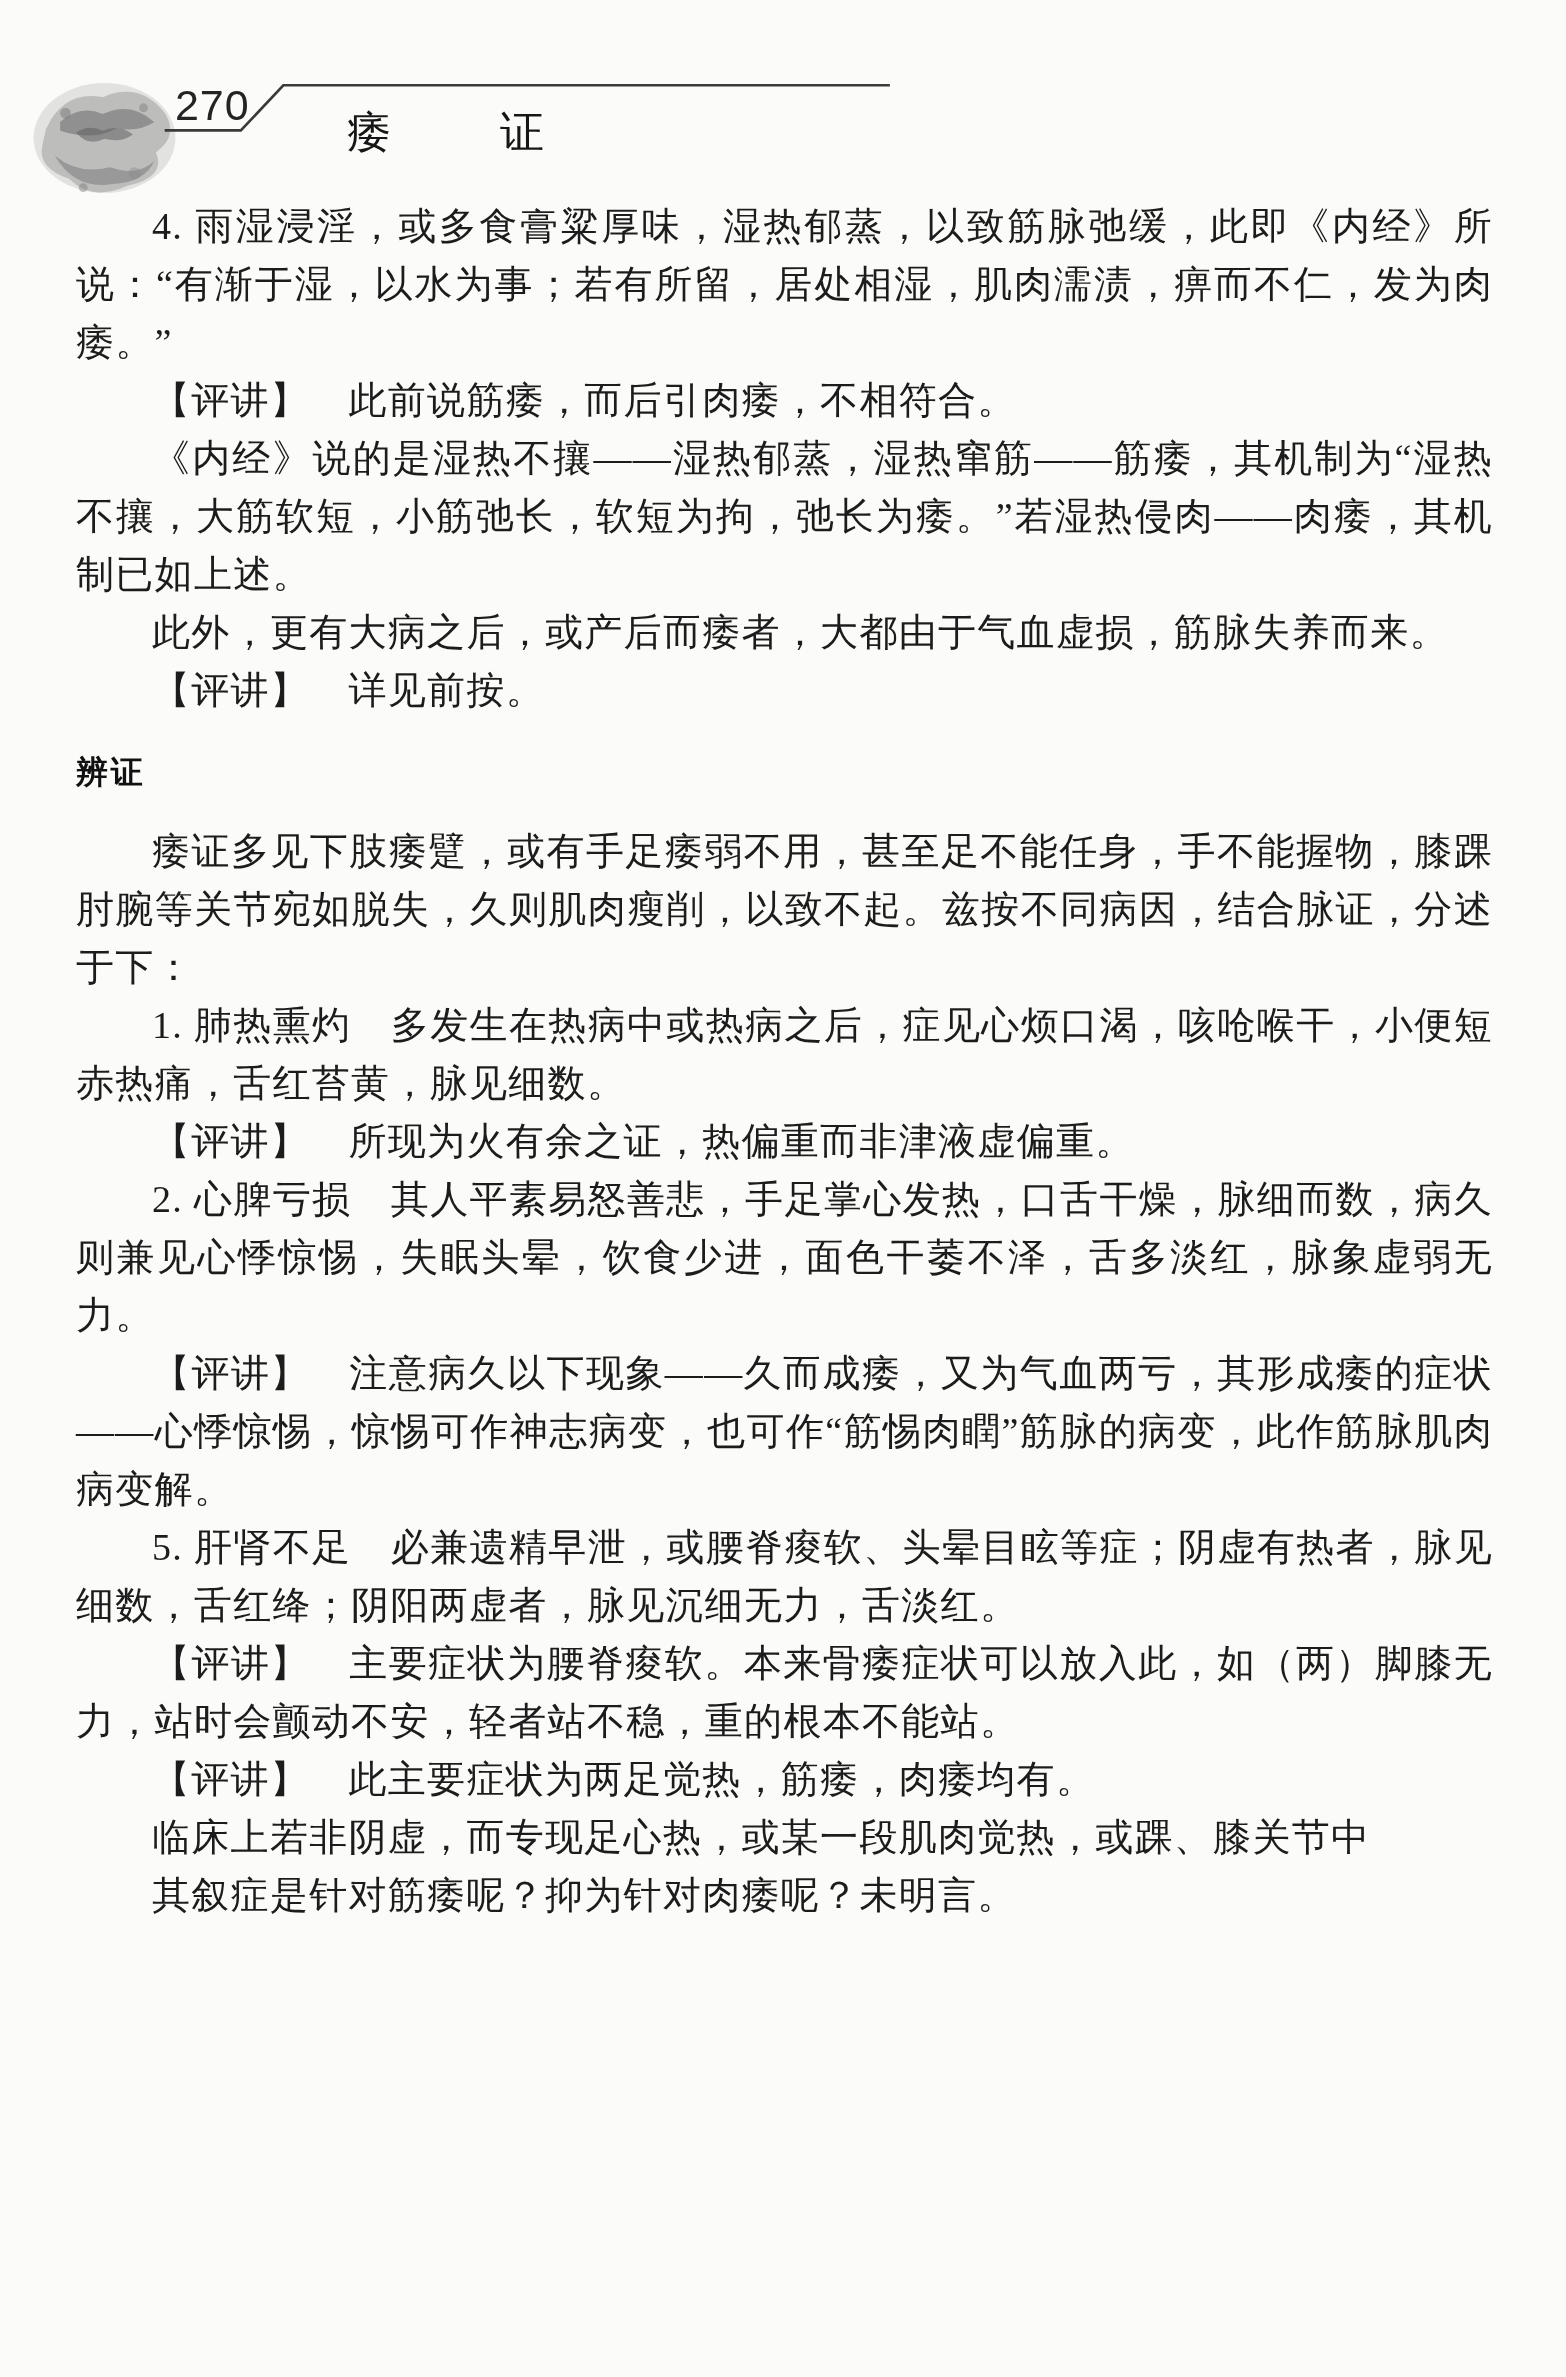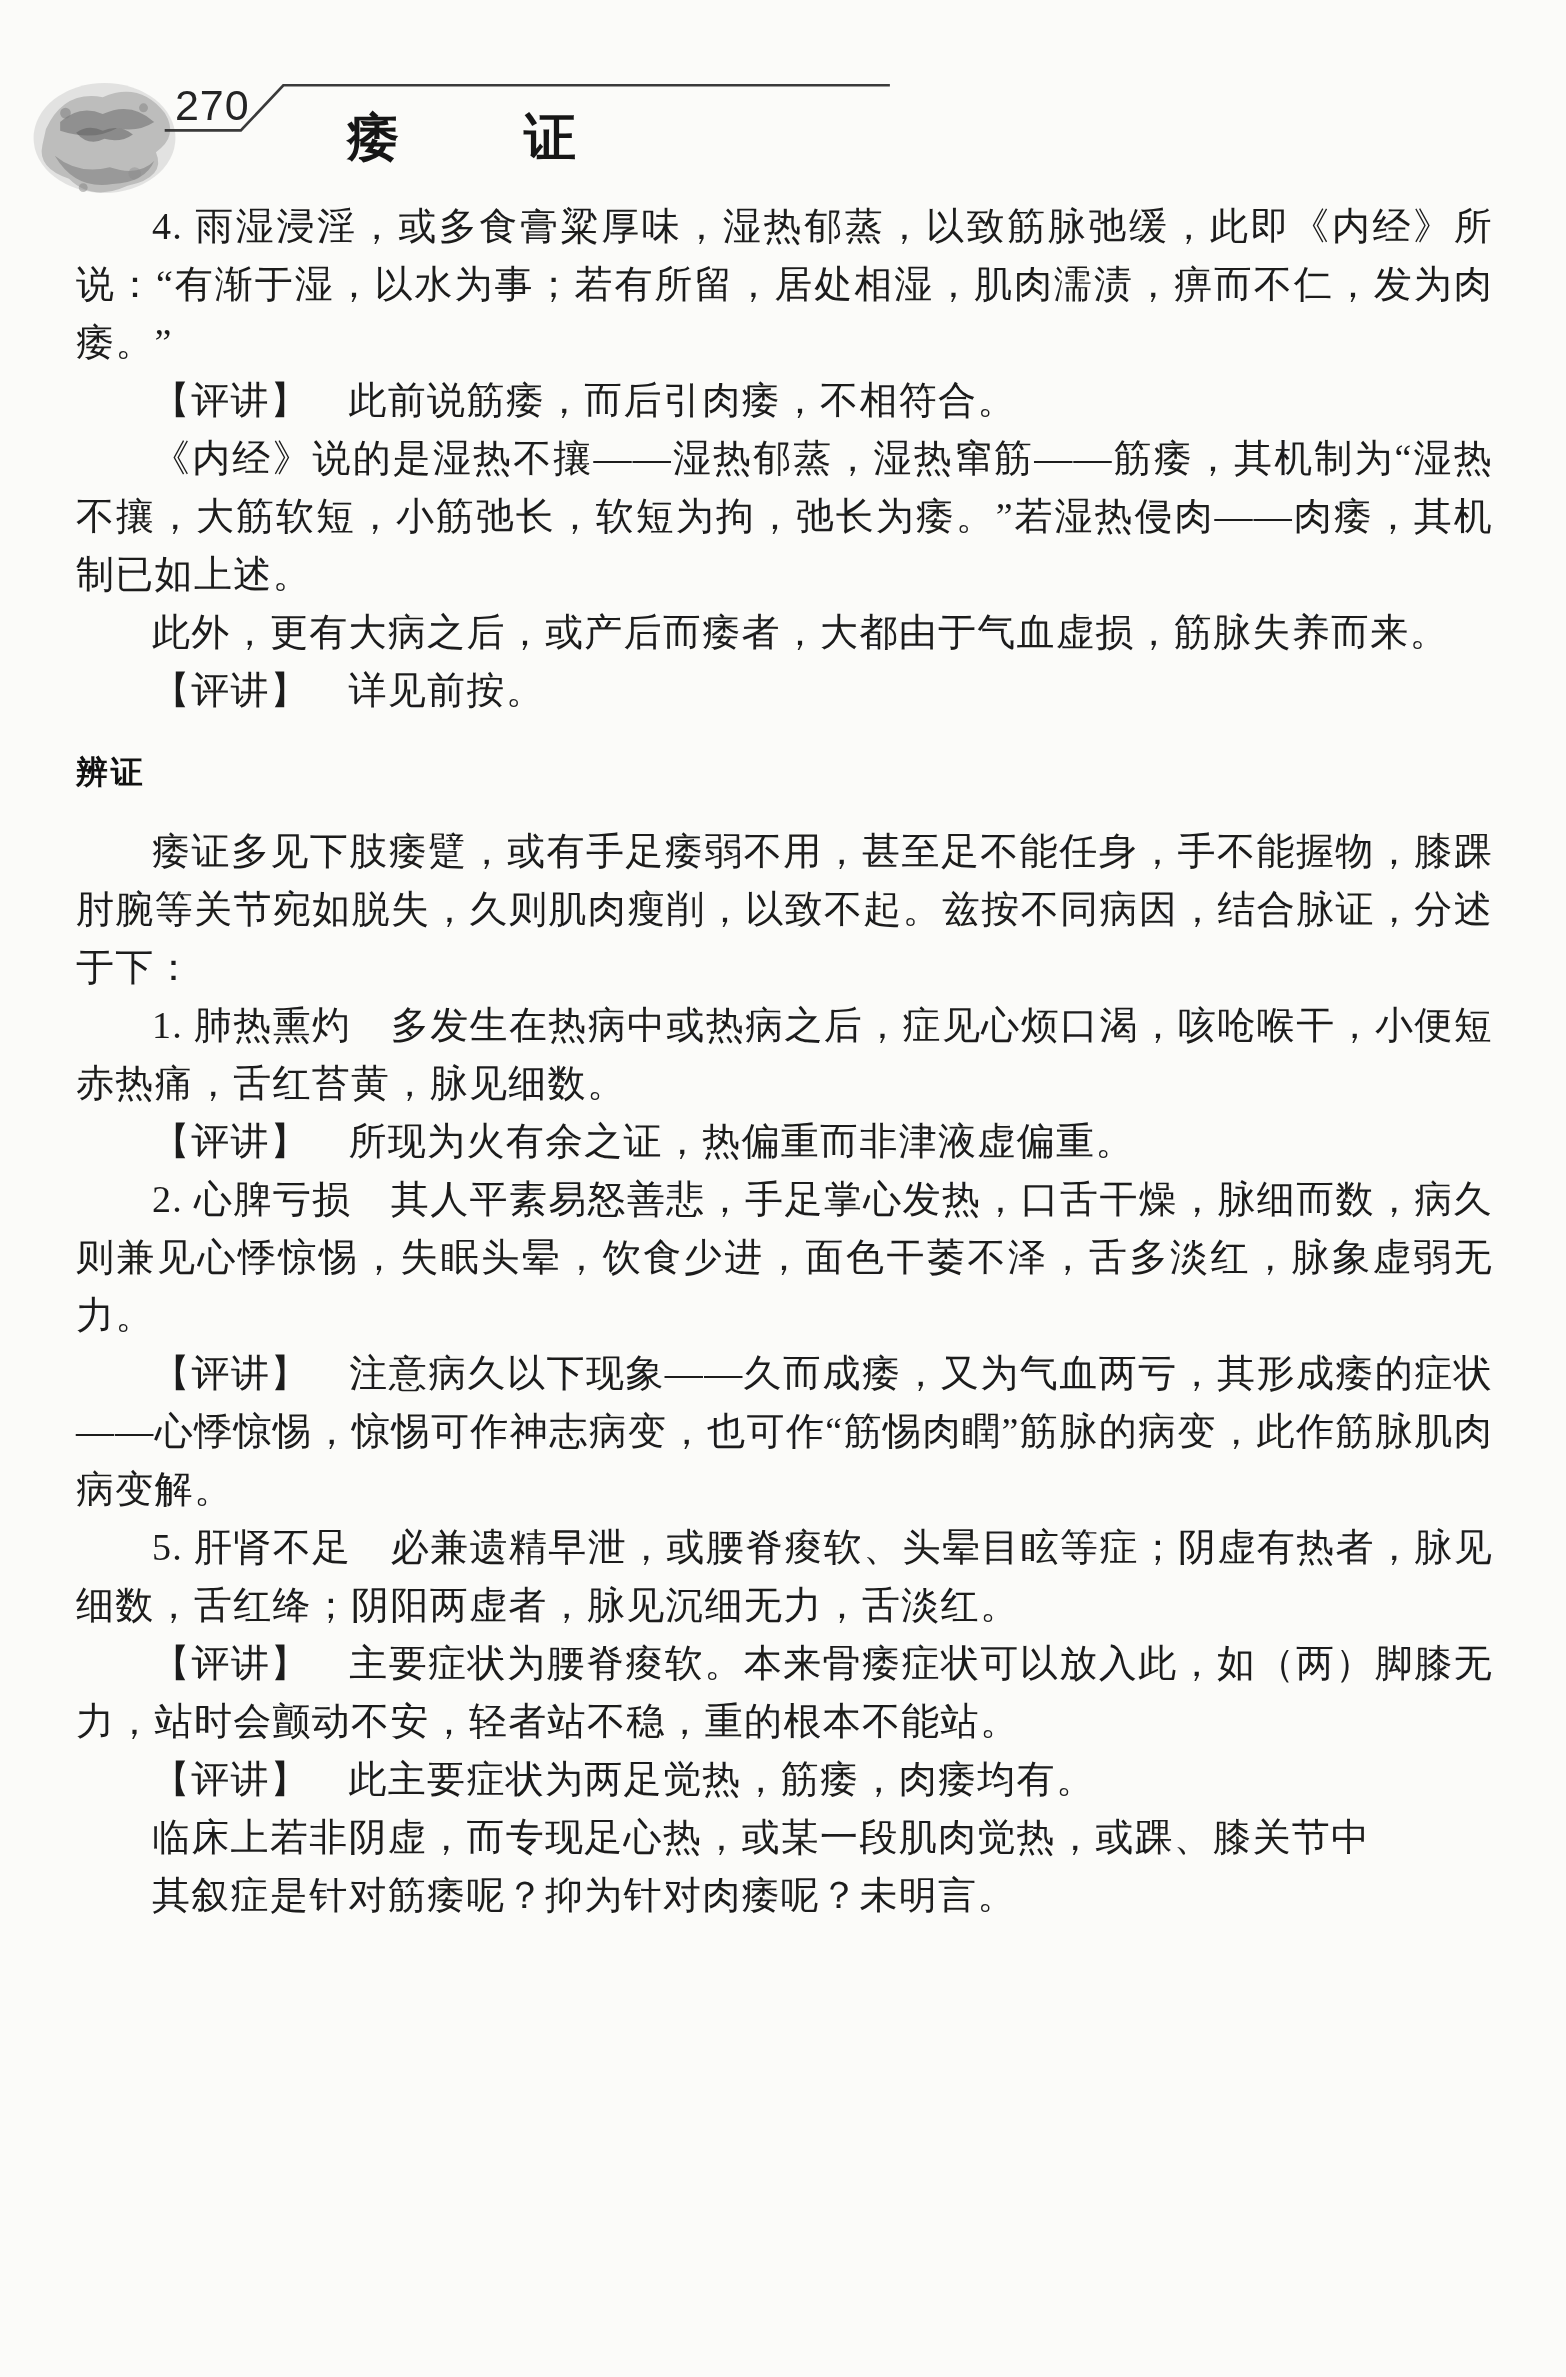--- a/index.html
+++ b/index.html
@@ -40,22 +40,22 @@
   }
   .header-rule {
     position: absolute;
     left: 0; top: 0;
     pointer-events: none;
   }
   .running-title {
     position: absolute;
     left: 347px;
     top: 103px;
-    font-size: 52px;
-    font-weight: bold;
+    font-size: 44px;
+    font-weight: normal;
     letter-spacing: 7px;
     color: #161616;
   }
   
   .body-text {
     position: absolute;
     top: 197px;
     left: 76px;
     width: 1417px;
     font-size: 38px;

